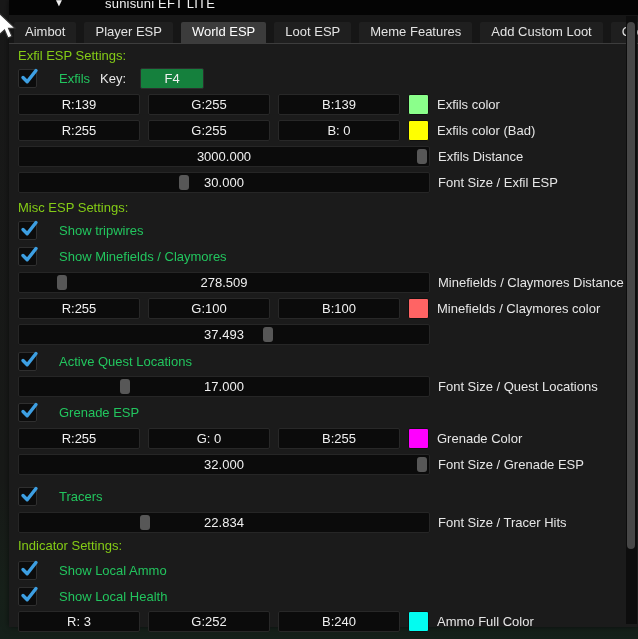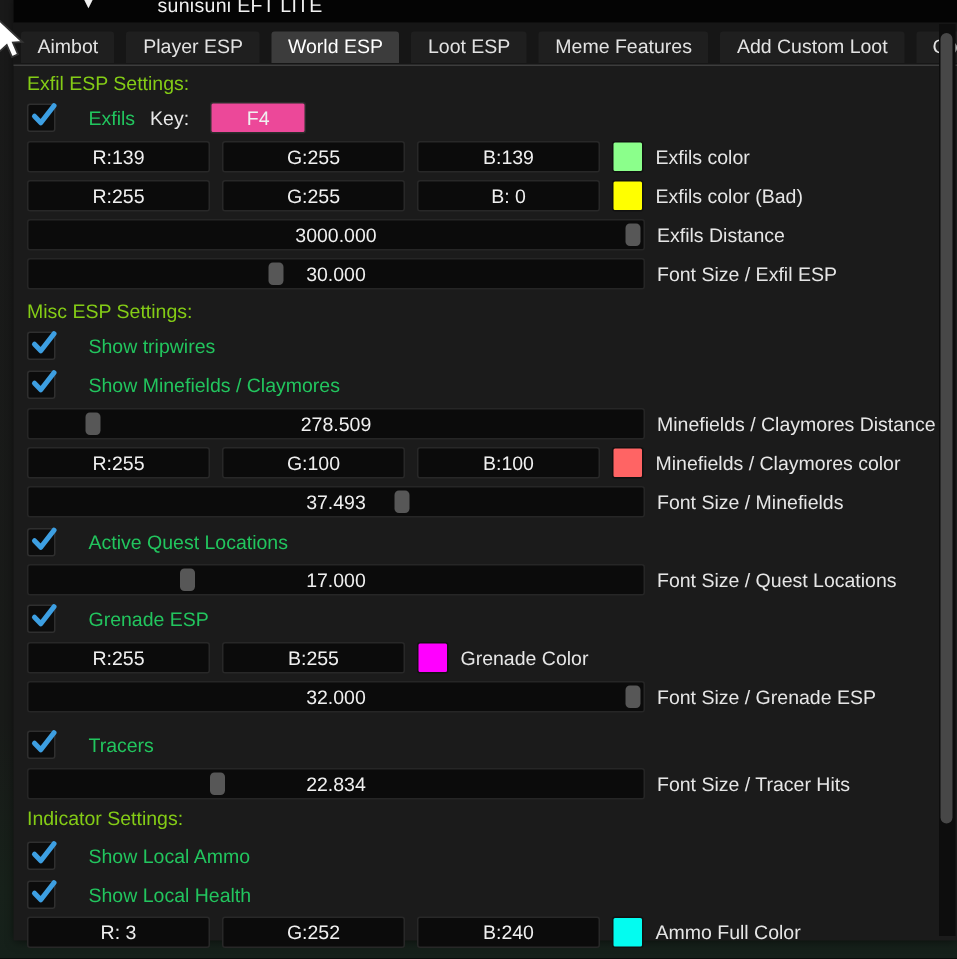--- a/index.html
+++ b/index.html
@@ -12,42 +12,42 @@
   .window{
     position:absolute;left:9px;top:0;width:629px;height:627px;
     background:#1b1b1b;box-shadow:0 0 6px rgba(0,0,0,.6);
   }
   .titlebar{
     position:relative;height:15px;background:#040404;overflow:hidden;
   }
   .titlebar .collapse{position:absolute;left:45px;top:-3px;font-size:10px;color:#f0f0f0;}
   .titlebar .title{position:absolute;left:96px;top:-4px;font-size:13px;color:#f2f2f2;letter-spacing:.2px;}
   .tabbar{
-    display:flex;gap:8px;align-items:flex-start;
+    display:flex;gap:8px;align-items:center;
     padding:6px 0 0 5px;height:22px;background:#161616;
     border-bottom:1px solid #3d3d3d;
   }
   .tab{
     background:#1f1f1f;color:#e2e2e2;padding:2px 11px 3px 11px;height:16px;
     border-radius:2px 2px 0 0;line-height:16px;cursor:default;white-space:nowrap;
   }
   .tab.active{background:#3c3c3c;color:#fff;}
   .content{padding:4px 0 0 9px;}
   .hdr{height:16px;line-height:16px;color:#84cc16;}
   .row{display:flex;align-items:center;}
   .cbox{
     position:relative;width:17px;height:17px;background:#0c0c0c;
     border:1px solid #2f2f2f;border-radius:2px;flex:0 0 auto;
   }
   .cbox svg{position:absolute;left:0px;top:-4px;overflow:visible;}
   .cblabel{margin-left:22px;color:#22c55e;}
   .keylabel{margin-left:10px;color:#e8e8e8;}
   .keybtn{
     margin-left:14px;width:62px;height:19px;line-height:19px;text-align:center;
-    background:#ec4899;border:1px solid #2d2d2d;border-radius:2px;color:#f0f0f0;
+    background:#15803d;border:1px solid #2d2d2d;border-radius:2px;color:#f0f0f0;
   }
   .rgbfield{
     width:120px;height:19px;line-height:19px;text-align:center;
     background:#0b0b0b;border:1px solid #282828;border-radius:2px;color:#f0f0f0;
     margin-right:8px;
   }
   .swatch{
     width:19px;height:19px;border:1px solid #111;border-radius:2px;flex:0 0 auto;
   }
   .rowlabel{margin-left:8px;color:#e6e6e6;white-space:nowrap;}
@@ -177,21 +177,20 @@
         <div class="rgbfield">B:100</div>
         <div class="swatch" style="background: rgb(255, 100, 100);"></div>
         <span class="rowlabel">Minefields / Claymores color</span>
       </div>
 
       <div class="row" style="height:21px;margin-bottom:7px">
         <div class="slider">
           <div class="grab" style="left: 243.56px;"></div>
           <div class="val">37.493</div>
         </div>
-        <span class="rowlabel">Font Size / Minefields</span>
       </div>
 
       <div class="row" style="height:19px;margin-bottom:5px">
         <div class="cbox">
           <svg class="check" width="21" height="21" viewBox="0 0 21 21">
             <path d="M4 11.5 L8.2 15.8 L17 4.5" fill="none" stroke="var(--accent,#3d9fe2)" stroke-width="3.4" stroke-linecap="round" stroke-linejoin="round"></path>
           </svg>
         </div>
         <span class="cblabel">Active Quest Locations</span>
       </div>
@@ -208,20 +207,21 @@
         <div class="cbox">
           <svg class="check" width="21" height="21" viewBox="0 0 21 21">
             <path d="M4 11.5 L8.2 15.8 L17 4.5" fill="none" stroke="var(--accent,#3d9fe2)" stroke-width="3.4" stroke-linecap="round" stroke-linejoin="round"></path>
           </svg>
         </div>
         <span class="cblabel">Grenade ESP</span>
       </div>
 
       <div class="row" style="height:21px;margin-bottom:5px">
         <div class="rgbfield">R:255</div>
+        <div class="rgbfield">G: 0</div>
         <div class="rgbfield">B:255</div>
         <div class="swatch" style="background: rgb(255, 0, 255);"></div>
         <span class="rowlabel">Grenade Color</span>
       </div>
 
       <div class="row" style="height:21px;margin-bottom:12px">
         <div class="slider">
           <div class="grab" style="left: 398px;"></div>
           <div class="val">32.000</div>
         </div>

